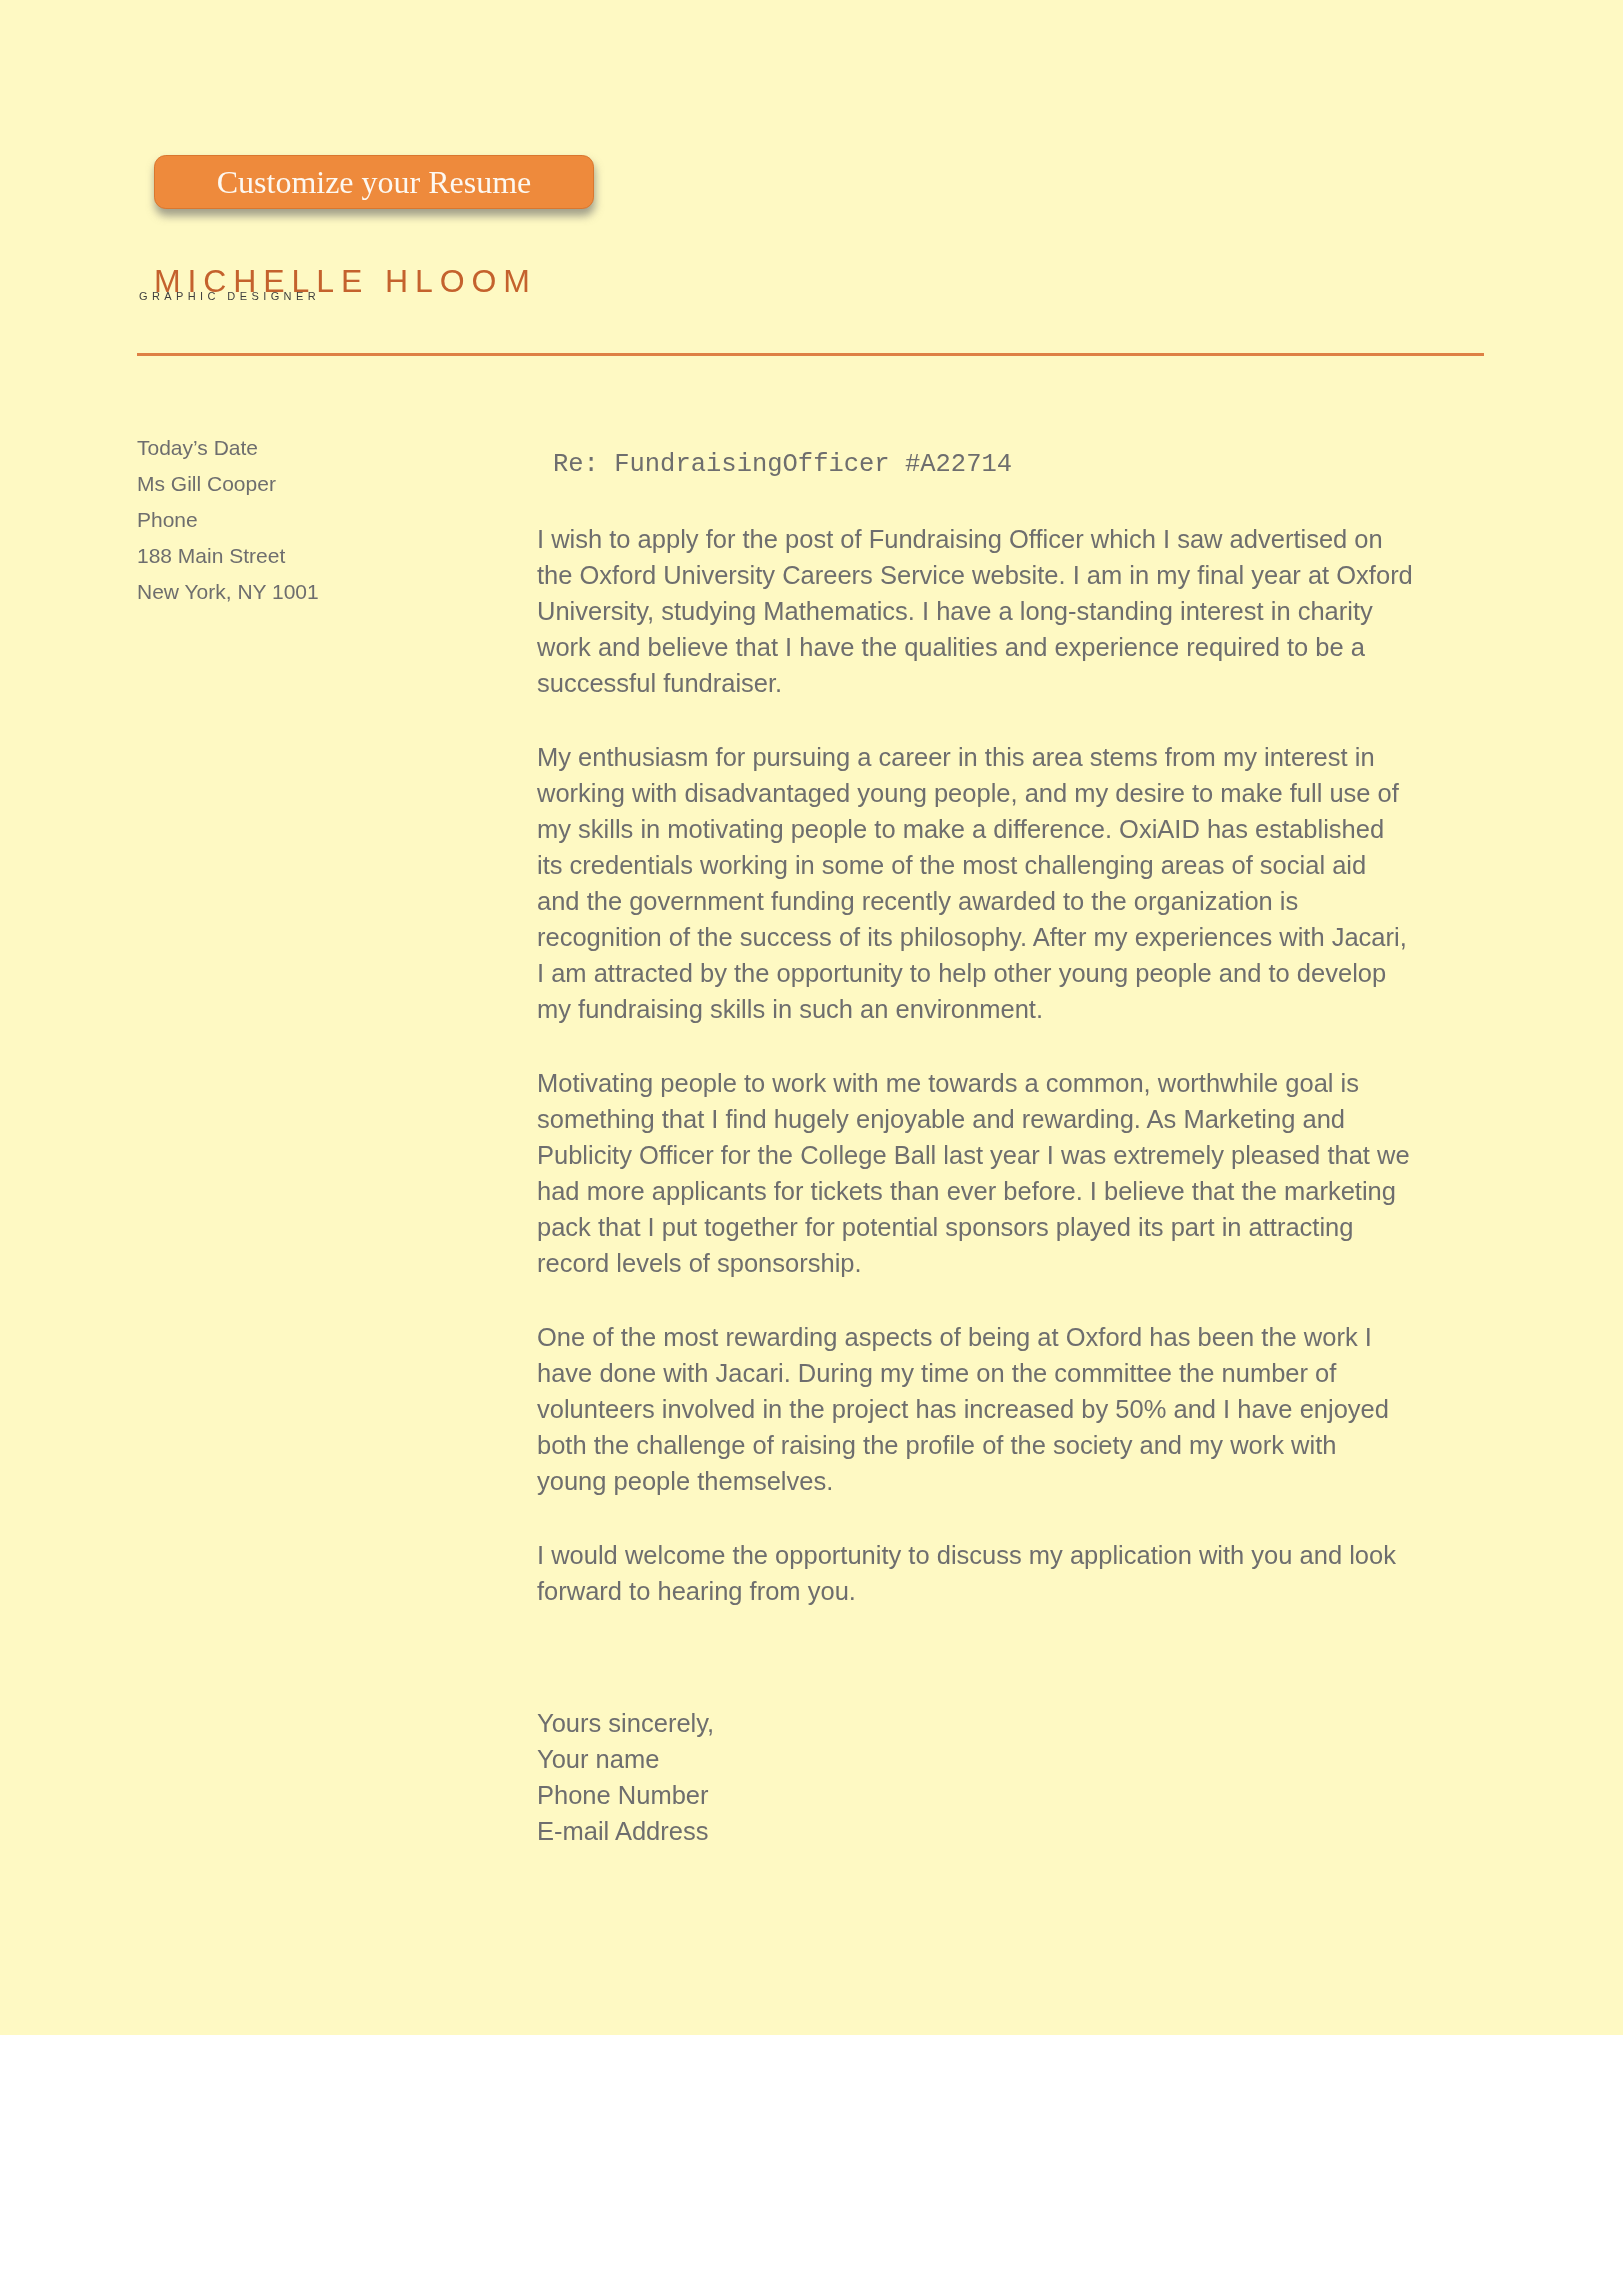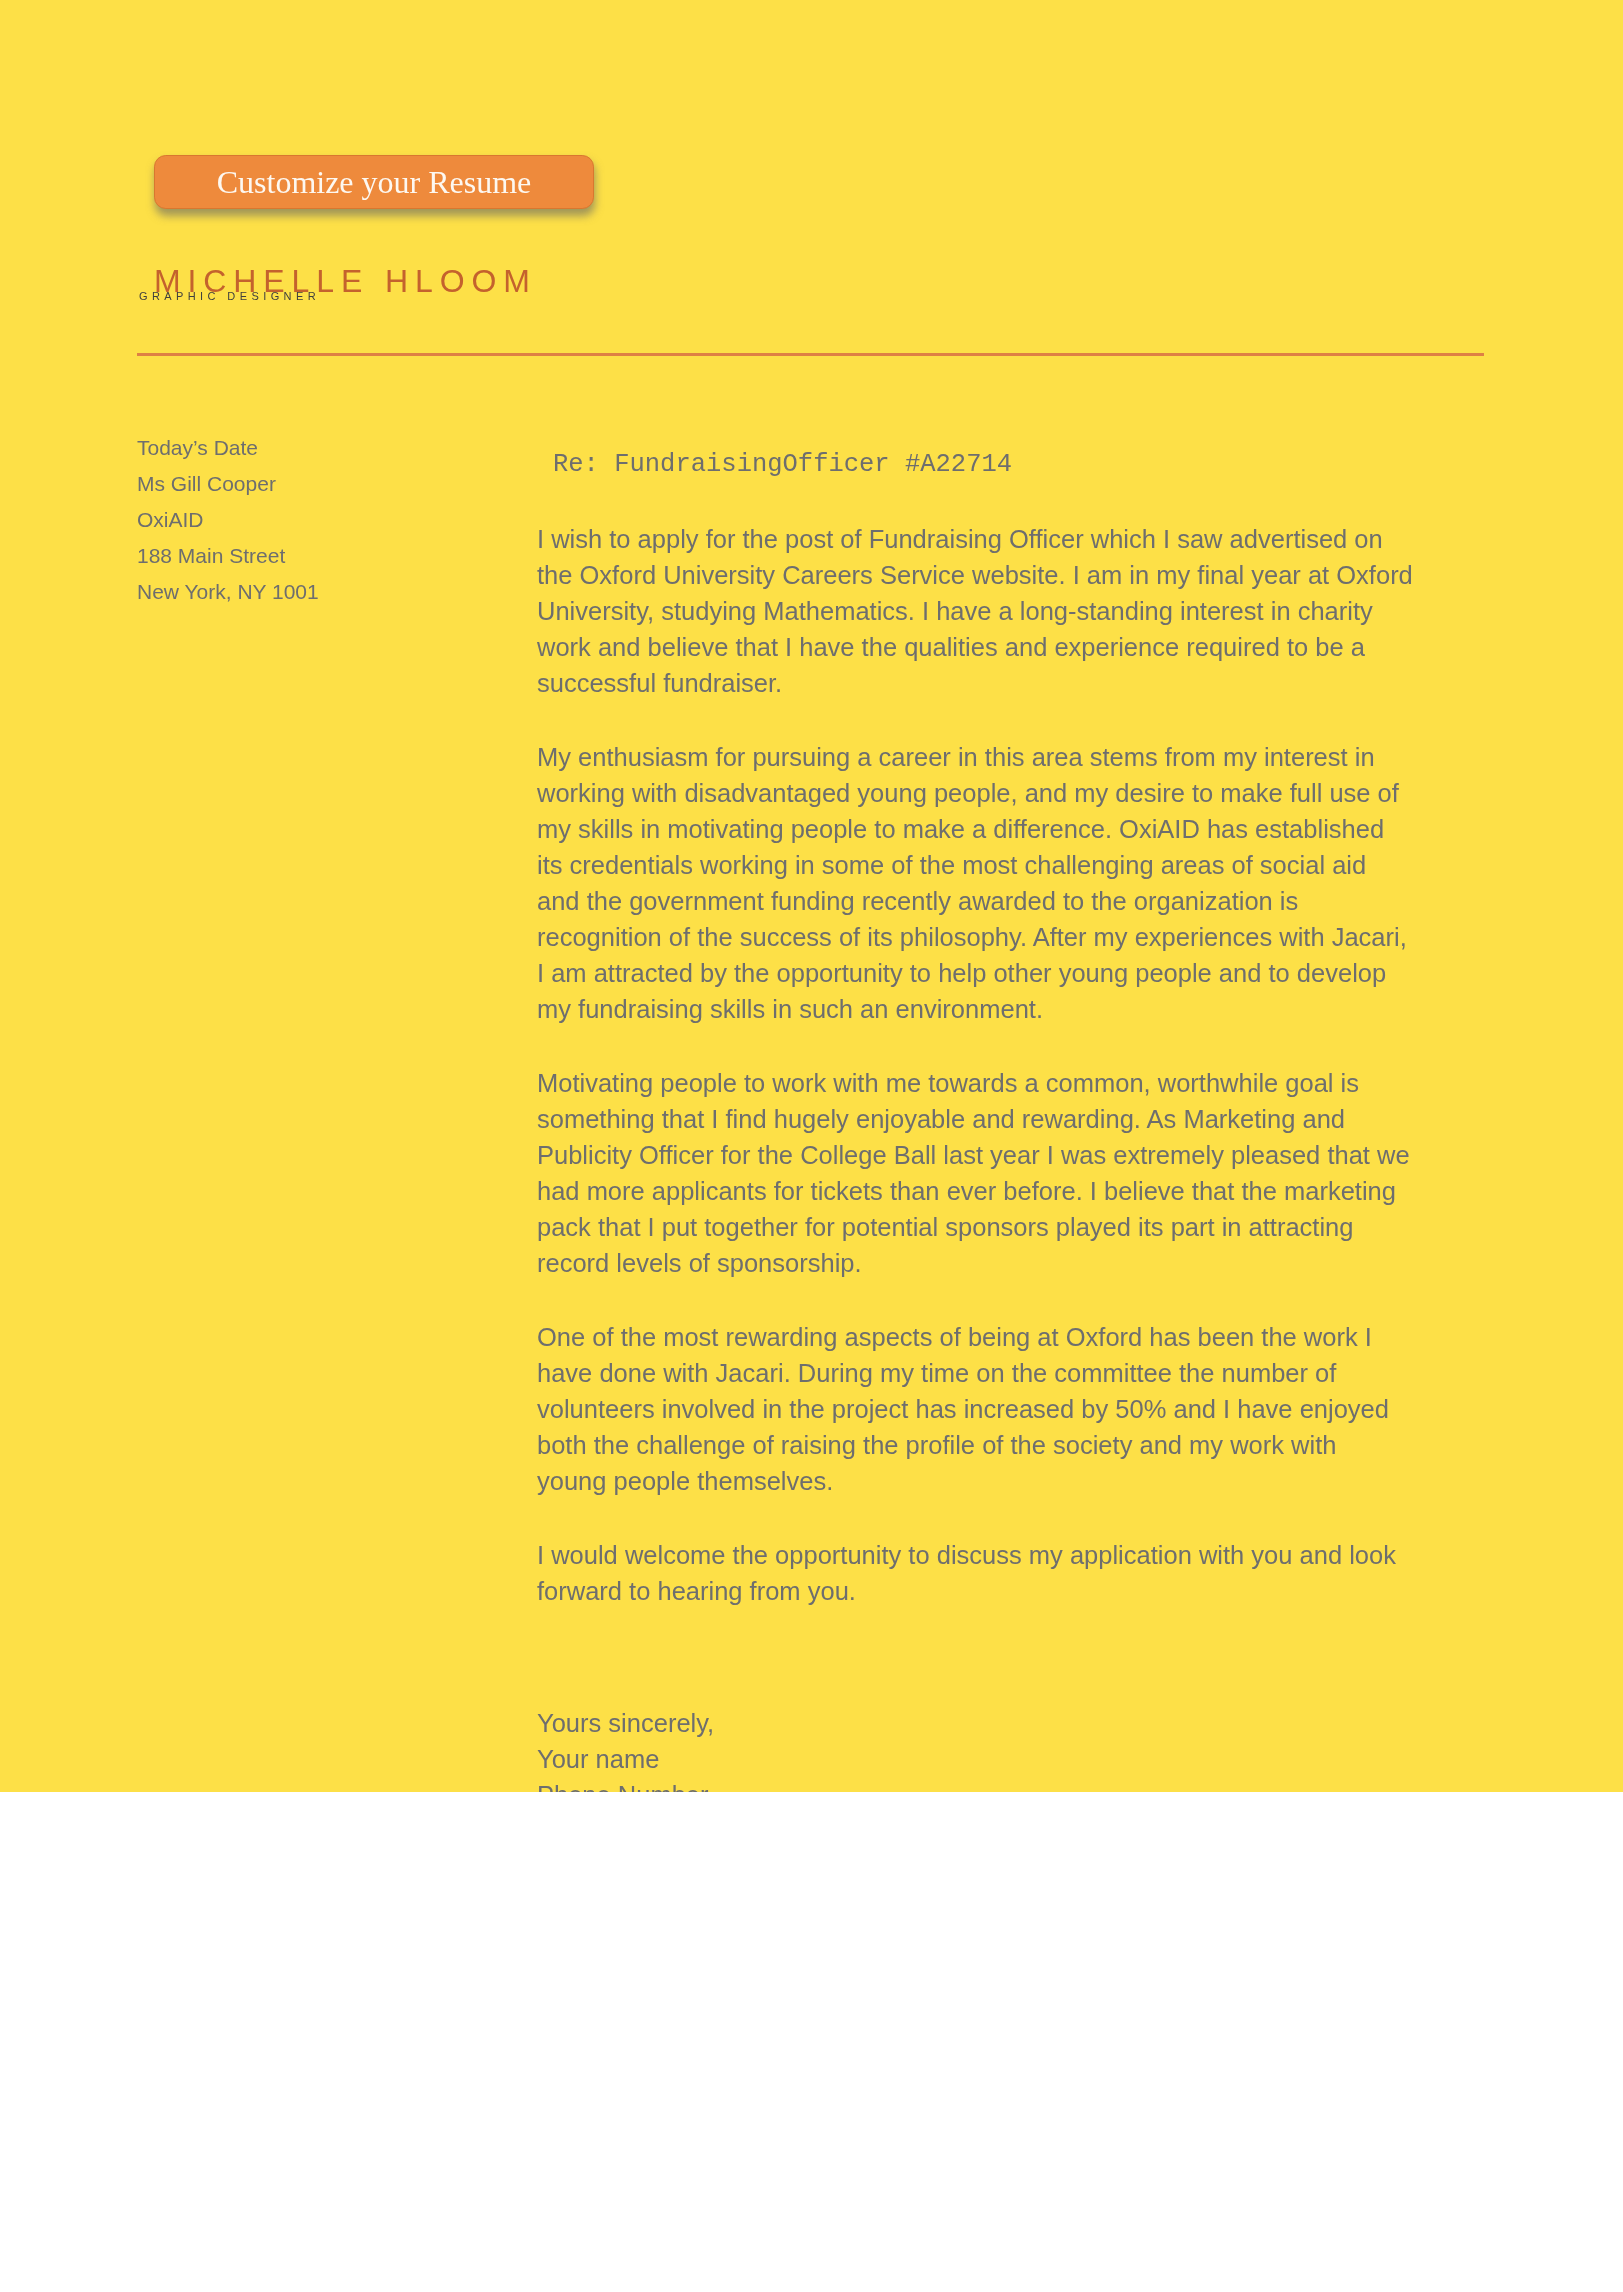--- a/index.html
+++ b/index.html
@@ -1,20 +1,20 @@
 <!DOCTYPE html>
 <html><head>
 <meta charset="utf-8">
 <style>
   html, body { margin: 0; padding: 0; background: #ffffff; }
   .page {
     position: relative;
     width: 1623px;
-    height: 1792px;
-    background: #fde047;
+    height: 2035px;
+    background: #fef9c3;
     font-family: "Liberation Sans", sans-serif;
     overflow: hidden;
   }
 
   
   .customize-btn {
     position: absolute;
     left: 154px; top: 155px;
     width: 440px; height: 54px;
     background: #ee8a3c;
@@ -90,21 +90,21 @@
 
   <h1 class="person-name">MICHELLE HLOOM</h1>
 
   <div class="person-title">GRAPHIC DESIGNER</div>
 
   <div class="divider"></div>
 
   <div class="recipient">
     <div>Today’s Date</div>
     <div>Ms Gill Cooper</div>
-    <div>OxiAID</div>
+    <div>Phone</div>
     <div>188 Main Street</div>
     <div>New York, NY 1001</div>
   </div>
 
   <div class="letter">
     <div class="subject">Re: FundraisingOfficer #A22714</div>
 
     <p>I wish to apply for the post of Fundraising Officer which I saw advertised on
 the Oxford University Careers Service website. I am in my final year at Oxford
 University, studying Mathematics. I have a long-standing interest in charity

